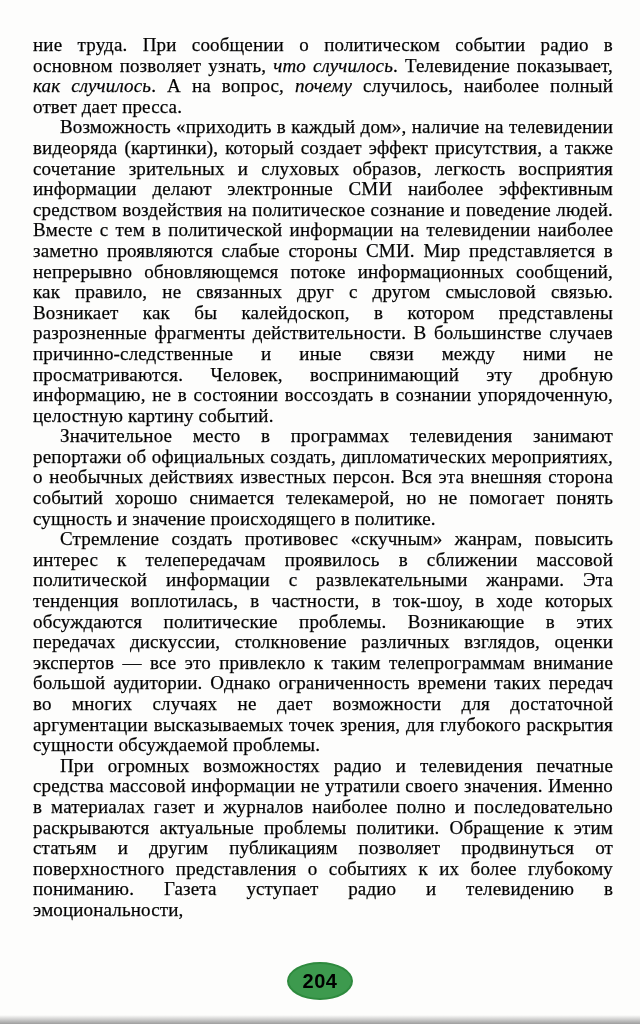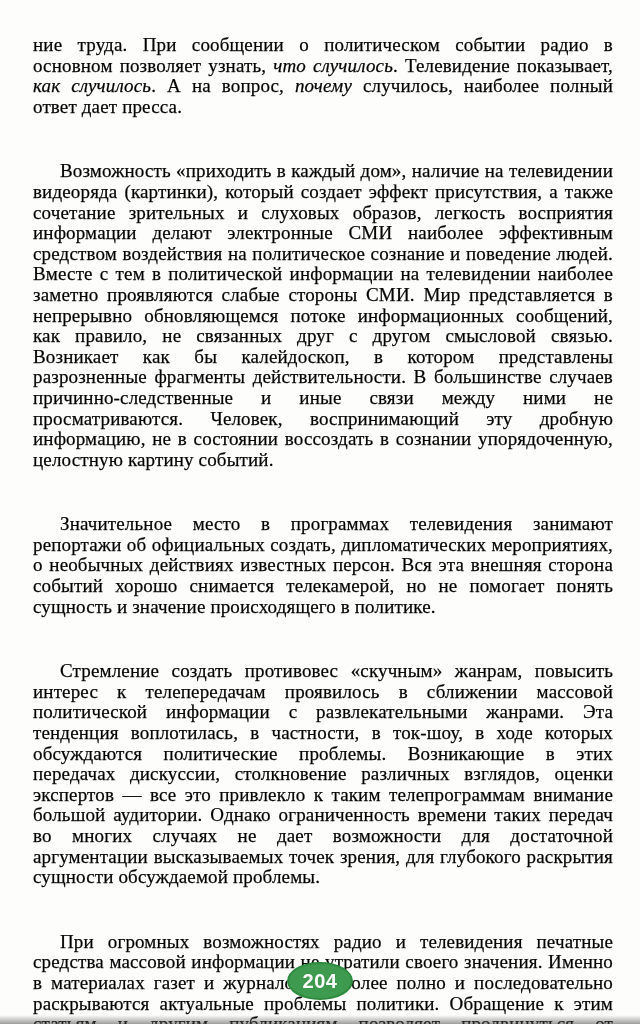--- a/index.html
+++ b/index.html
@@ -26,21 +26,20 @@
     text-align: justify;
     letter-spacing: 0.15px;
     -webkit-text-stroke: 0.25px #181818;
   }
   .text-block p {
     margin: 0;
     padding: 0;
   }
   .text-block p.indent {
     text-indent: 27px;
-    margin-top: 44px;
   }
   .seg-italic {
     font-style: italic;
   }
   .page-badge {
     position: absolute;
     left: 50%;
     top: 962px;
     transform: translateX(-50%);
     width: 66px;
@@ -72,19 +71,19 @@
 <div class="page">
 
   <div class="text-block">
       <p><span>ние труда. При сообщении о политическом событии радио в основном позволяет узнать, </span><span class="seg-italic">что случилось</span><span>. Телевидение показывает, </span><span class="seg-italic">как случилось</span><span>. А на вопрос, </span><span class="seg-italic">почему</span><span> случилось, наиболее полный ответ дает пресса.</span></p>
       <p class="indent"><span>Возможность «приходить в каждый дом», наличие на телевидении видеоряда (картинки), который создает эффект присутствия, а также сочетание зрительных и слуховых образов, легкость восприятия информации делают электронные СМИ наиболее эффективным средством воздействия на политическое сознание и поведение людей. Вместе с тем в политической информации на телевидении наиболее заметно проявляются слабые стороны СМИ. Мир представляется в непрерывно обновляющемся потоке информационных сообщений, как правило, не связанных друг с другом смысловой связью. Возникает как бы калейдоскоп, в котором представлены разрозненные фрагменты действительности. В большинстве случаев причинно-следственные и иные связи между ними не просматриваются. Человек, воспринимающий эту дробную информацию, не в состоянии воссоздать в сознании упорядоченную, целостную картину событий.</span></p>
       <p class="indent"><span>Значительное место в программах телевидения занимают репортажи об официальных создать, дипломатических мероприятиях, о необычных действиях известных персон. Вся эта внешняя сторона событий хорошо снимается телекамерой, но не помогает понять сущность и значение происходящего в политике.</span></p>
       <p class="indent"><span>Стремление создать противовес «скучным» жанрам, повысить интерес к телепередачам проявилось в сближении массовой политической информации с развлекательными жанрами. Эта тенденция воплотилась, в частности, в ток-шоу, в ходе которых обсуждаются политические проблемы. Возникающие в этих передачах дискуссии, столкновение различных взглядов, оценки экспертов — все это привлекло к таким телепрограммам внимание большой аудитории. Однако ограниченность времени таких передач во многих случаях не дает возможности для достаточной аргументации высказываемых точек зрения, для глубокого раскрытия сущности обсуждаемой проблемы.</span></p>
       <p class="indent"><span>При огромных возможностях радио и телевидения печатные средства массовой информации не утратили своего значения. Именно в материалах газет и журналов наиболее полно и последовательно раскрываются актуальные проблемы политики. Обращение к этим статьям и другим публикациям позволяет продвинуться от поверхностного представления о событиях к их более глубокому пониманию. Газета уступает радио и телевидению в эмоциональности,</span></p>
     </div>
 
-  <div class="page-badge" style="background: rgb(61, 154, 78); border-color: rgb(46, 138, 62); color: #ffffff;">
+  <div class="page-badge" style="background: rgb(61, 154, 78); border-color: rgb(46, 138, 62); color: #000000;">
     <span>204</span>
   </div>
 
   <div class="scan-edge"></div>
 
 </div>
 
 </body></html>

